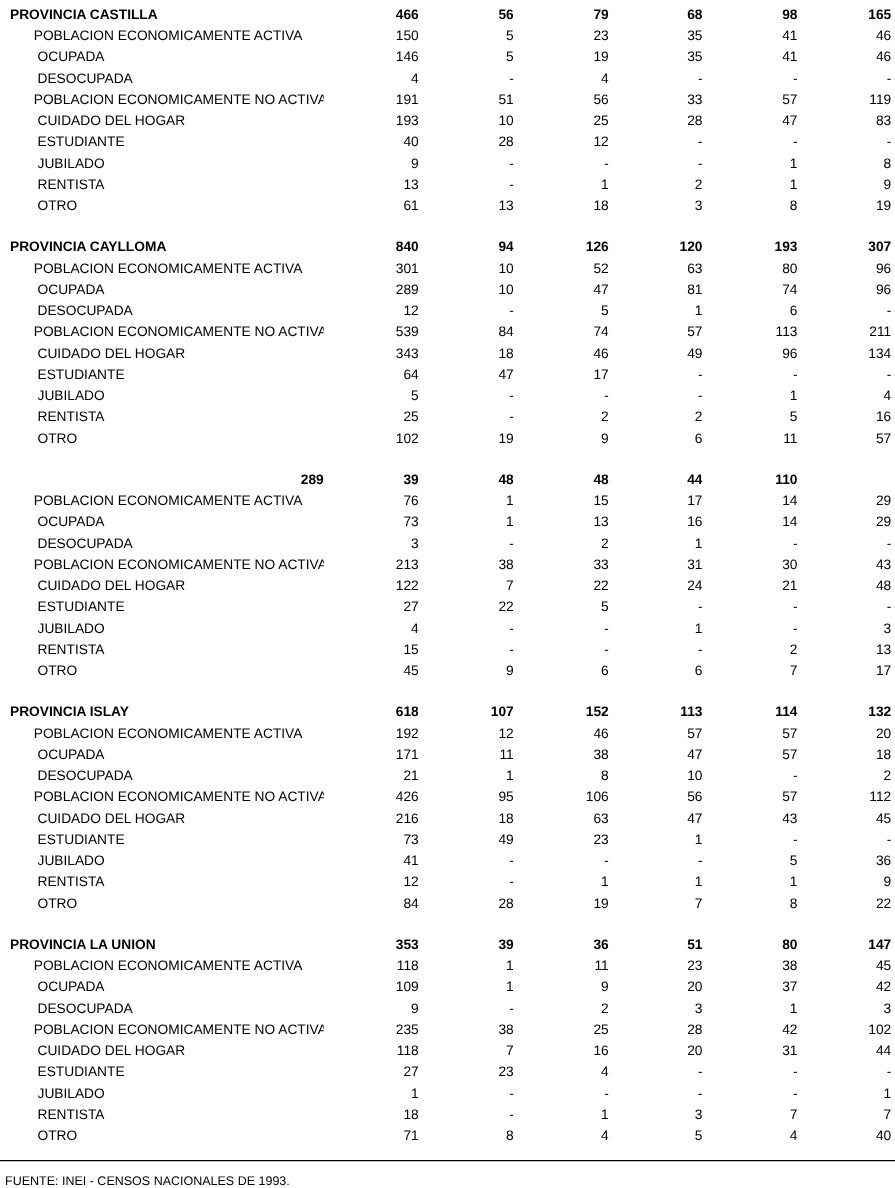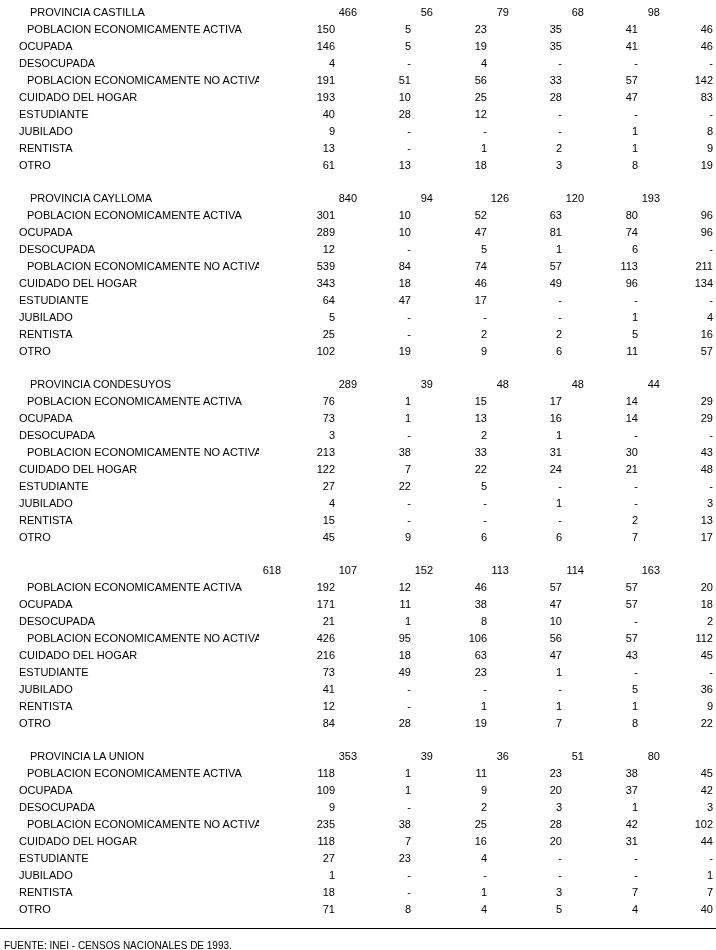--- a/index.html
+++ b/index.html
@@ -23,33 +23,32 @@
     margin-top: 16px;
   }
   .row {
     display: grid;
     grid-template-columns: 259px 76px 76px 76px 75px 76px 75px;
     height: 17px;
     line-height: 17px;
     font-size: 11px;
   }
   .row.bold {
-    font-weight: normal;
-    margin-left: 22px;
+    font-weight: bold;
   }
   .cell {
     white-space: nowrap;
     overflow: hidden;
   }
   .cell.num {
     text-align: right;
   }
   .cell.label.l0 { padding-left: 8px; }
   .cell.label.l1 { padding-left: 27px; }
-  .cell.label.l2 { padding-left: 19px; }
+  .cell.label.l2 { padding-left: 30px; }
   .footer-rule {
     margin-top: 10px;
     border: 0;
     border-top: 1px solid #000000;
     width: 716px;
   }
   .footer-note {
     padding-left: 4px;
     padding-top: 3px;
     font-size: 10px;
@@ -98,21 +97,21 @@
           <div class="cell num">-</div>
           <div class="cell num">-</div>
         </div>
         <div class="row">
           <div class="cell label l1">POBLACION ECONOMICAMENTE NO ACTIVA</div>
           <div class="cell num">191</div>
           <div class="cell num">51</div>
           <div class="cell num">56</div>
           <div class="cell num">33</div>
           <div class="cell num">57</div>
-          <div class="cell num">142</div>
+          <div class="cell num">119</div>
         </div>
         <div class="row">
           <div class="cell label l2">CUIDADO DEL HOGAR</div>
           <div class="cell num">193</div>
           <div class="cell num">10</div>
           <div class="cell num">25</div>
           <div class="cell num">28</div>
           <div class="cell num">47</div>
           <div class="cell num">83</div>
         </div>
@@ -240,21 +239,20 @@
           <div class="cell num">102</div>
           <div class="cell num">19</div>
           <div class="cell num">9</div>
           <div class="cell num">6</div>
           <div class="cell num">11</div>
           <div class="cell num">57</div>
         </div>
       </div>
       <div class="province-section gap">
         <div class="row bold">
-          <div class="cell label l0">PROVINCIA CONDESUYOS</div>
           <div class="cell num">289</div>
           <div class="cell num">39</div>
           <div class="cell num">48</div>
           <div class="cell num">48</div>
           <div class="cell num">44</div>
           <div class="cell num">110</div>
         </div>
         <div class="row">
           <div class="cell label l1">POBLACION ECONOMICAMENTE ACTIVA</div>
           <div class="cell num">76</div>
@@ -332,26 +330,27 @@
           <div class="cell num">45</div>
           <div class="cell num">9</div>
           <div class="cell num">6</div>
           <div class="cell num">6</div>
           <div class="cell num">7</div>
           <div class="cell num">17</div>
         </div>
       </div>
       <div class="province-section gap">
         <div class="row bold">
+          <div class="cell label l0">PROVINCIA ISLAY</div>
           <div class="cell num">618</div>
           <div class="cell num">107</div>
           <div class="cell num">152</div>
           <div class="cell num">113</div>
           <div class="cell num">114</div>
-          <div class="cell num">163</div>
+          <div class="cell num">132</div>
         </div>
         <div class="row">
           <div class="cell label l1">POBLACION ECONOMICAMENTE ACTIVA</div>
           <div class="cell num">192</div>
           <div class="cell num">12</div>
           <div class="cell num">46</div>
           <div class="cell num">57</div>
           <div class="cell num">57</div>
           <div class="cell num">20</div>
         </div>

